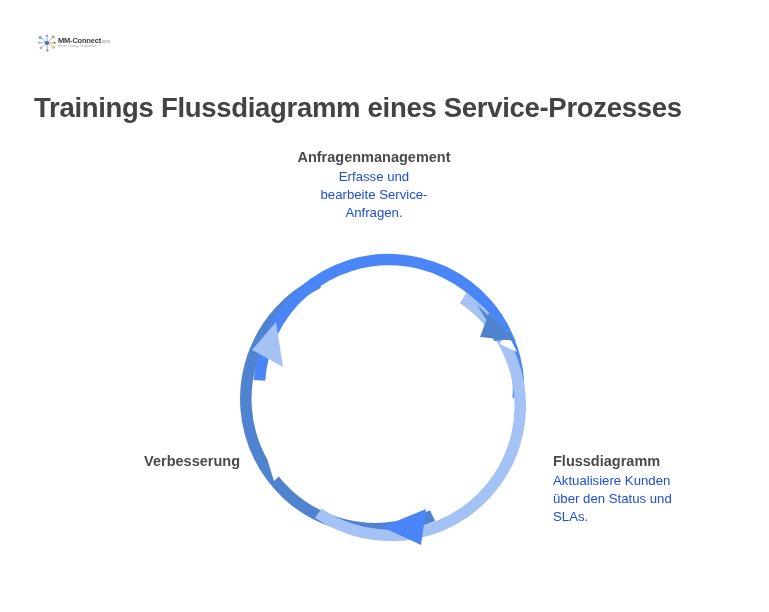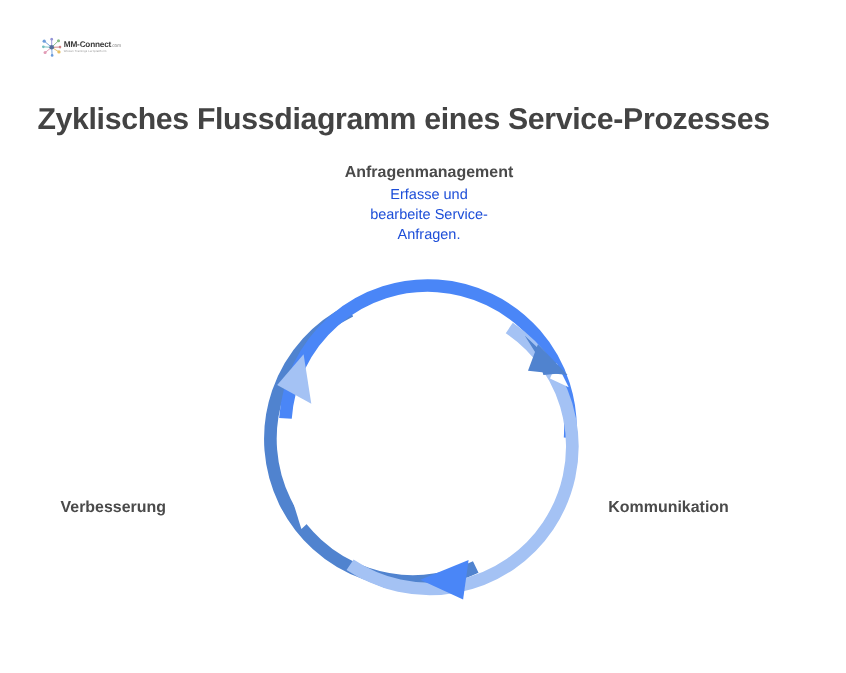--- a/index.html
+++ b/index.html
@@ -103,36 +103,36 @@
     margin-bottom: 1px;
   }
   .node-desc {
     font-size: 13.2px;
     color: #1d4ed8;
     line-height: 1.34;
     white-space: pre-line;
   }
 
   .node-top {
-    left: 270px;
+    left: 254px;
     top: 148px;
     width: 240px;
     text-align: center;
   }
   .node-right {
     left: 553px;
     top: 452px;
     width: 200px;
     text-align: left;
   }
   .node-left {
     left: 55px;
     top: 452px;
     width: 185px;
-    text-align: left;
+    text-align: right;
   }
 </style>
 </head>
 <body>
 
 <div class="slide">
 
   <div class="logo">
     <span class="logo-mark">
       <svg width="18" height="18" viewBox="0 0 18 18" aria-hidden="true">
@@ -156,21 +156,21 @@
         <circle cx="9.4" cy="16.4" r="1.2" fill="#6d9ddb"></circle>
         <circle cx="9" cy="9" r="2.1" fill="#55709c"></circle>
       </svg>
     </span>
     <span class="logo-text-wrap">
       <span class="logo-text"><span>MM-Connect</span><span class="tld">.com</span></span>
       <span class="logo-tagline">Wissen  Trainings  Lernplattform</span>
     </span>
   </div>
 
-  <h1 class="page-title">Zyklisches Flussdiagramm eines Service-Prozesses</h1>
+  <h1 class="page-title">Trainings Flussdiagramm eines Service-Prozesses</h1>
 
   <div class="diagram">
     <svg width="769" height="612" viewBox="0 0 769 612" aria-hidden="true">
 
       <g>
         <path d="M 267.5 445.5
                  A 127 127 0 0 1 500.5 331.5" fill="none" stroke="#5083cf" stroke-width="11.5" stroke-linecap="butt" transform="rotate(-90 385 398)"></path>
       </g>
 
       <g>
@@ -209,20 +209,23 @@
   </div>
 
   <div class="node node-top">
     <div class="node-title">Anfragenmanagement</div>
     <div class="node-desc">Erfasse und
 bearbeite Service-
 Anfragen.</div>
   </div>
 
   <div class="node node-right">
-    <div class="node-title">Kommunikation</div>
+    <div class="node-title">Flussdiagramm</div>
+    <div class="node-desc">Aktualisiere Kunden
+über den Status und
+SLAs.</div>
   </div>
 
   <div class="node node-left">
     <div class="node-title">Verbesserung</div>
   </div>
 
 </div>
 
 </body></html>

